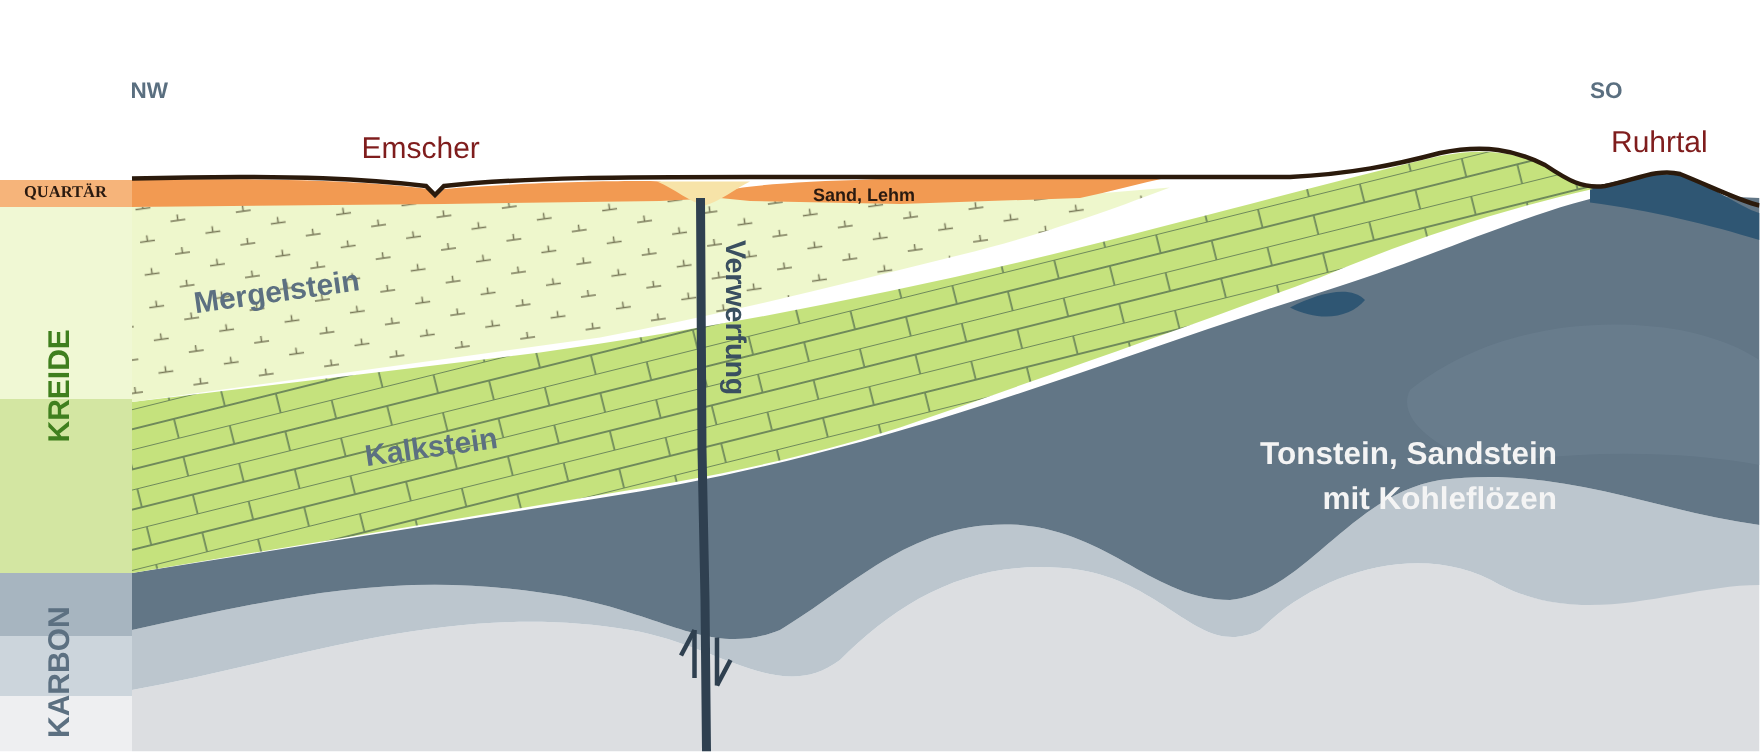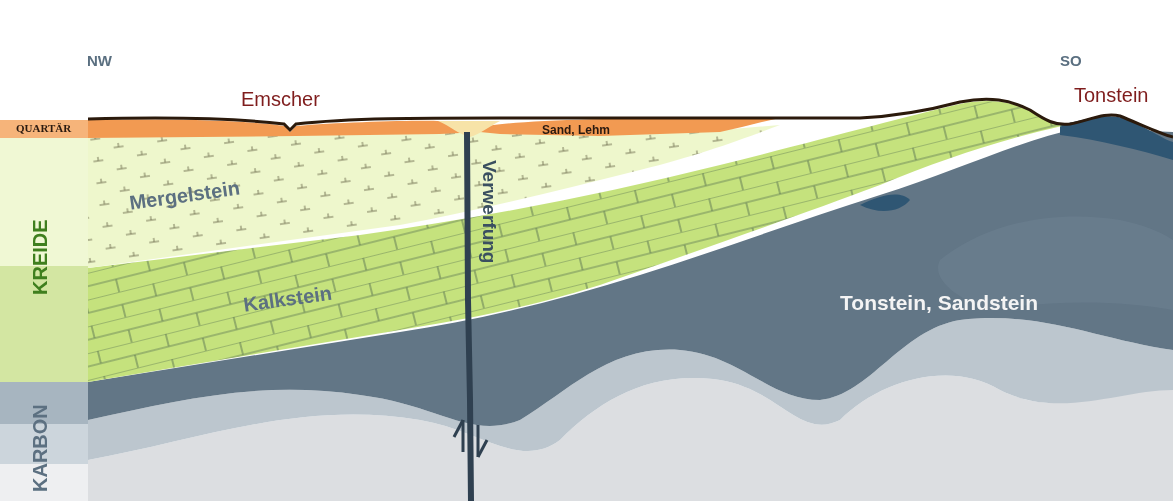--- a/index.html
+++ b/index.html
@@ -72,28 +72,29 @@
       <line x1="463" y1="420" x2="454" y2="437"></line>
       <line x1="478" y1="425" x2="478" y2="457"></line>
       <line x1="478" y1="457" x2="487" y2="440"></line>
     </g>
   </svg>
 
   
   <span class="lbl dir" style="left:87px; top:52px;">NW</span>
   <span class="lbl dir" style="left:1060px; top:52px;">SO</span>
   <span class="lbl place" style="left:241px; top:88px;">Emscher</span>
-  <span class="lbl place" style="left:1074px; top:84px;">Tonstein</span>
+  <span class="lbl place" style="left:1074px; top:84px;">Ruhrtal</span>
 
   <span class="lbl quartaer" style="left:16px; top:122px;">QUARTÄR</span>
   <span class="lbl era" style="left:29px; top:295px; color:#3f7f1e; transform:rotate(-90deg);">KREIDE</span>
   <span class="lbl era" style="left:29px; top:492px; color:#5c7081; transform:rotate(-90deg);">KARBON</span>
 
   <span class="lbl sandlehm" style="left:542px; top:123px;">Sand, Lehm</span>
   <span class="lbl rock" style="left:128px; top:192px; transform:rotate(-8deg); transform-origin:left top;">Mergelstein</span>
   <span class="lbl rock" style="left:242px; top:294px; transform:rotate(-8deg); transform-origin:left top;">Kalkstein</span>
 
   <div class="lbl tonstein" style="left:758px; top:288px; width:280px;text-align:right;">
     <div>Tonstein, Sandstein</div>
+    <div>mit Kohleflözen</div>
   </div>
 
   <span class="lbl verw" style="left:500px; top:160px;">Verwerfung</span>
 </div>
 
 </body></html>

